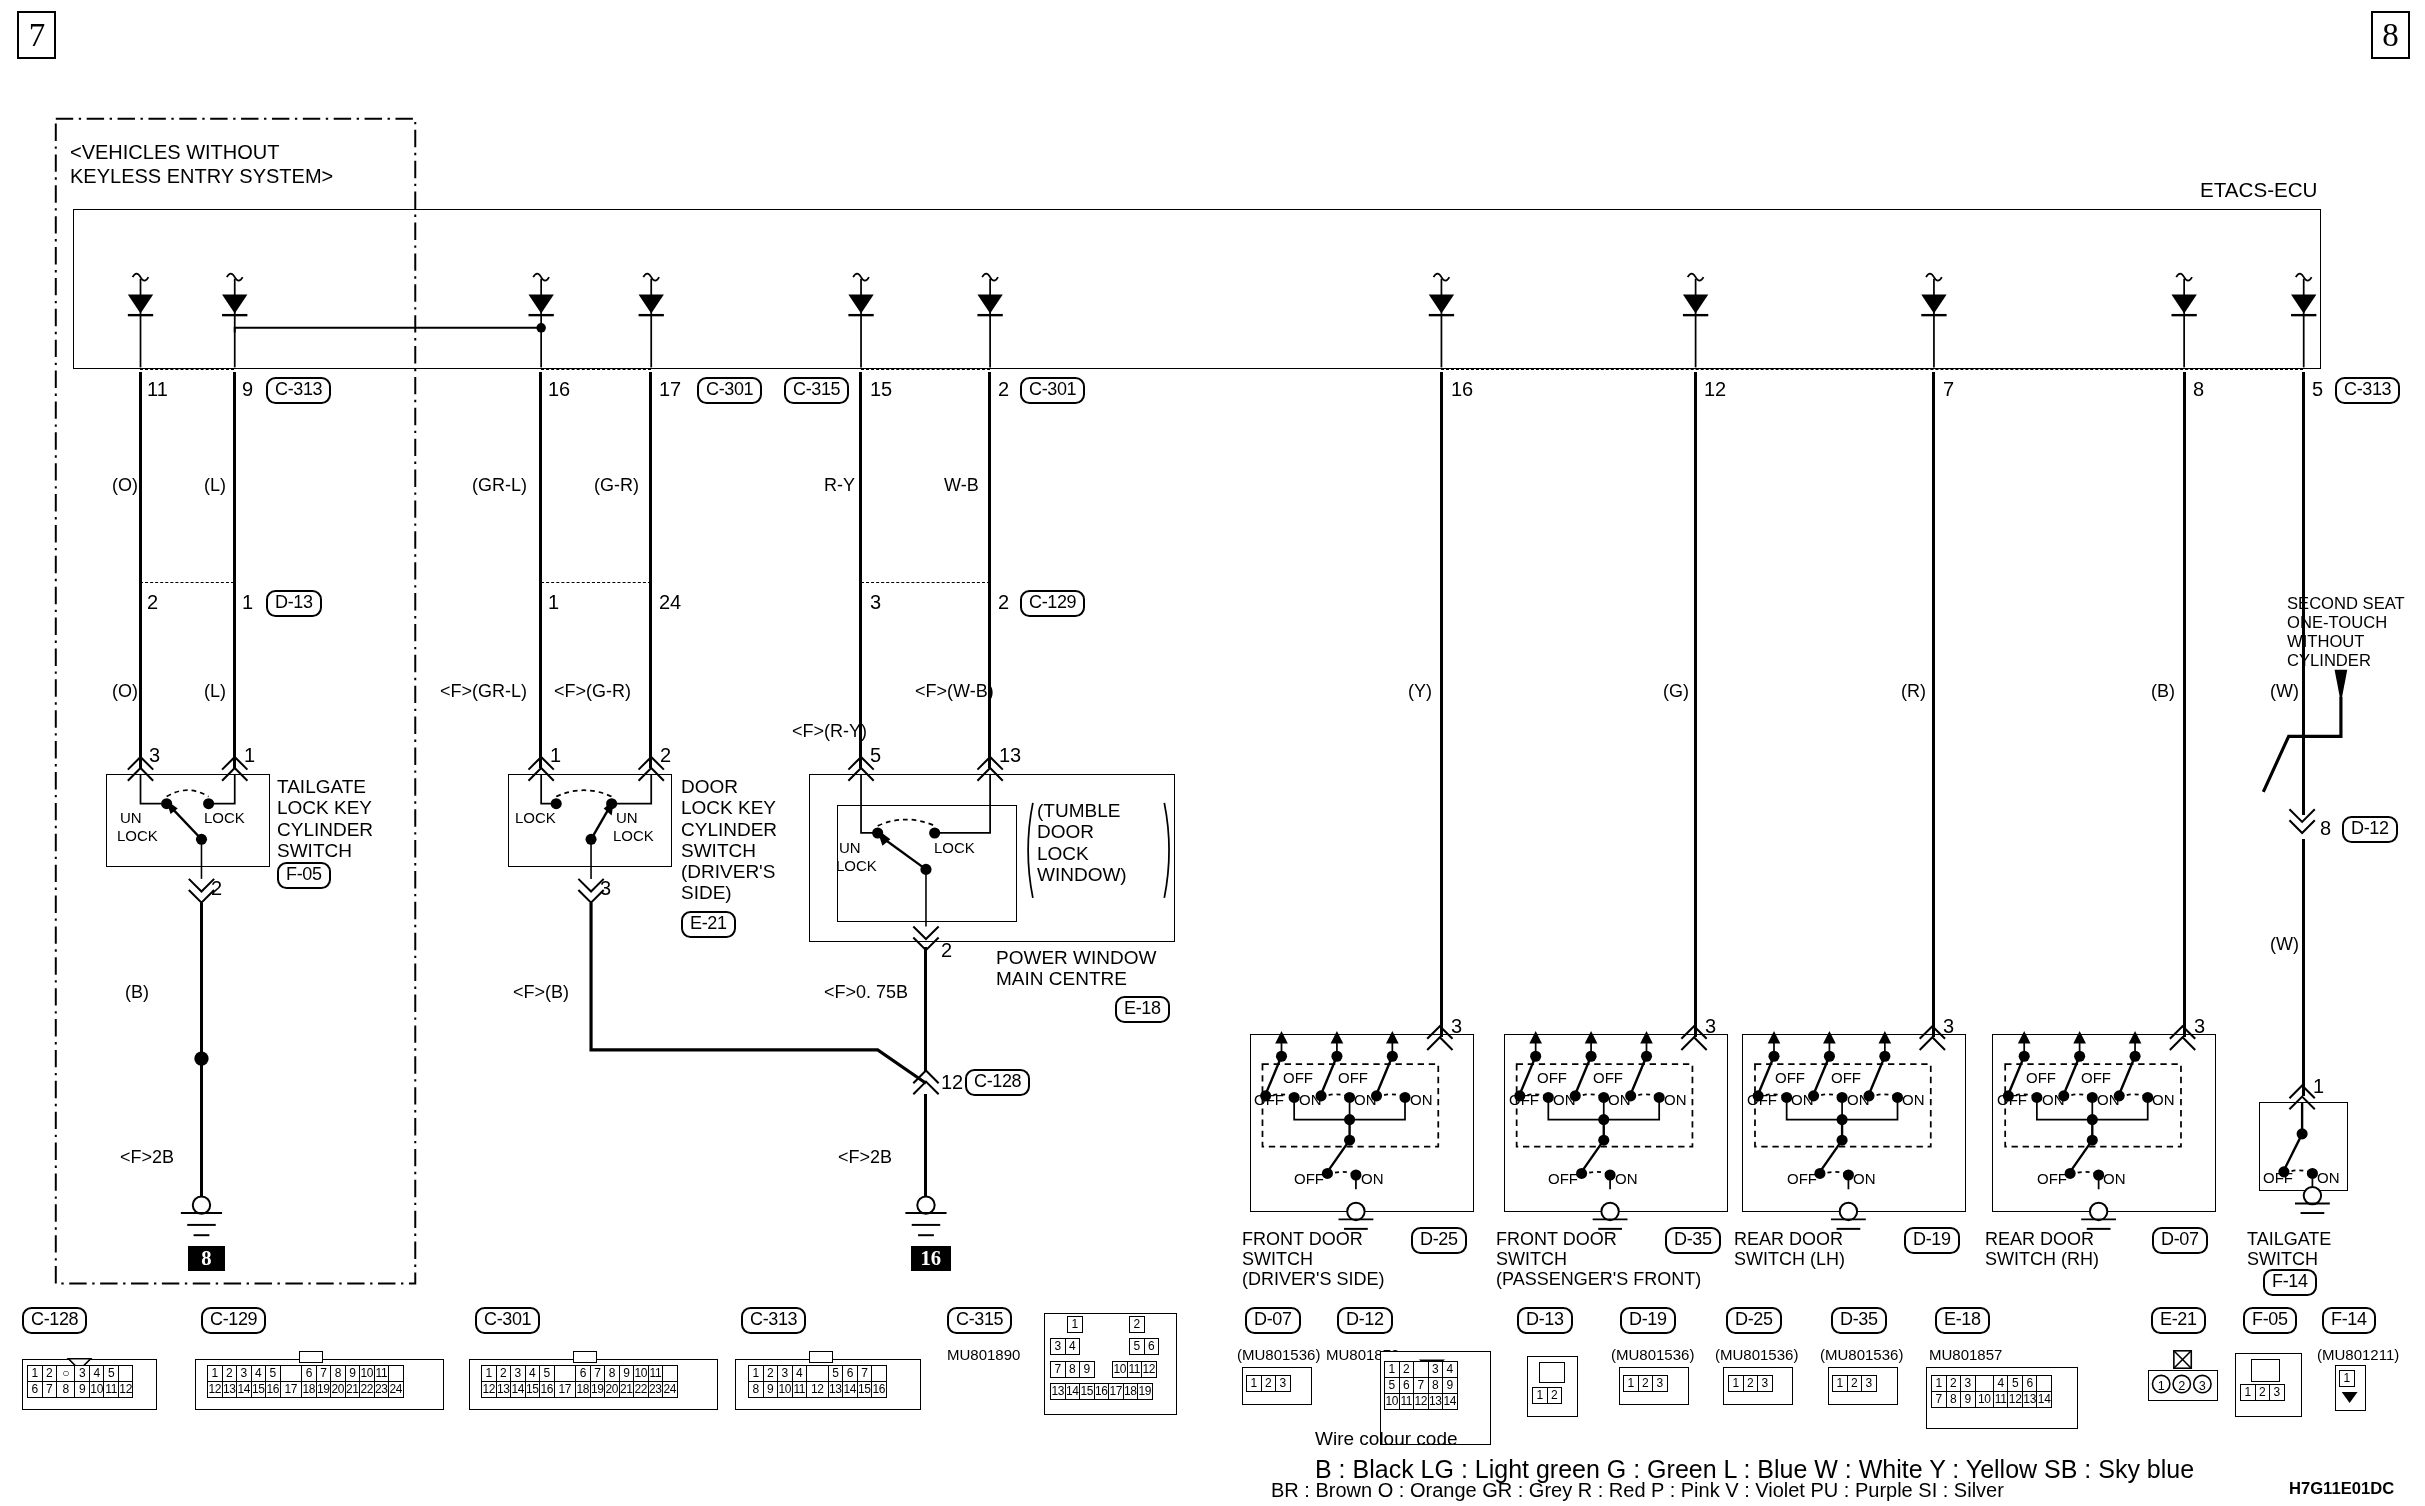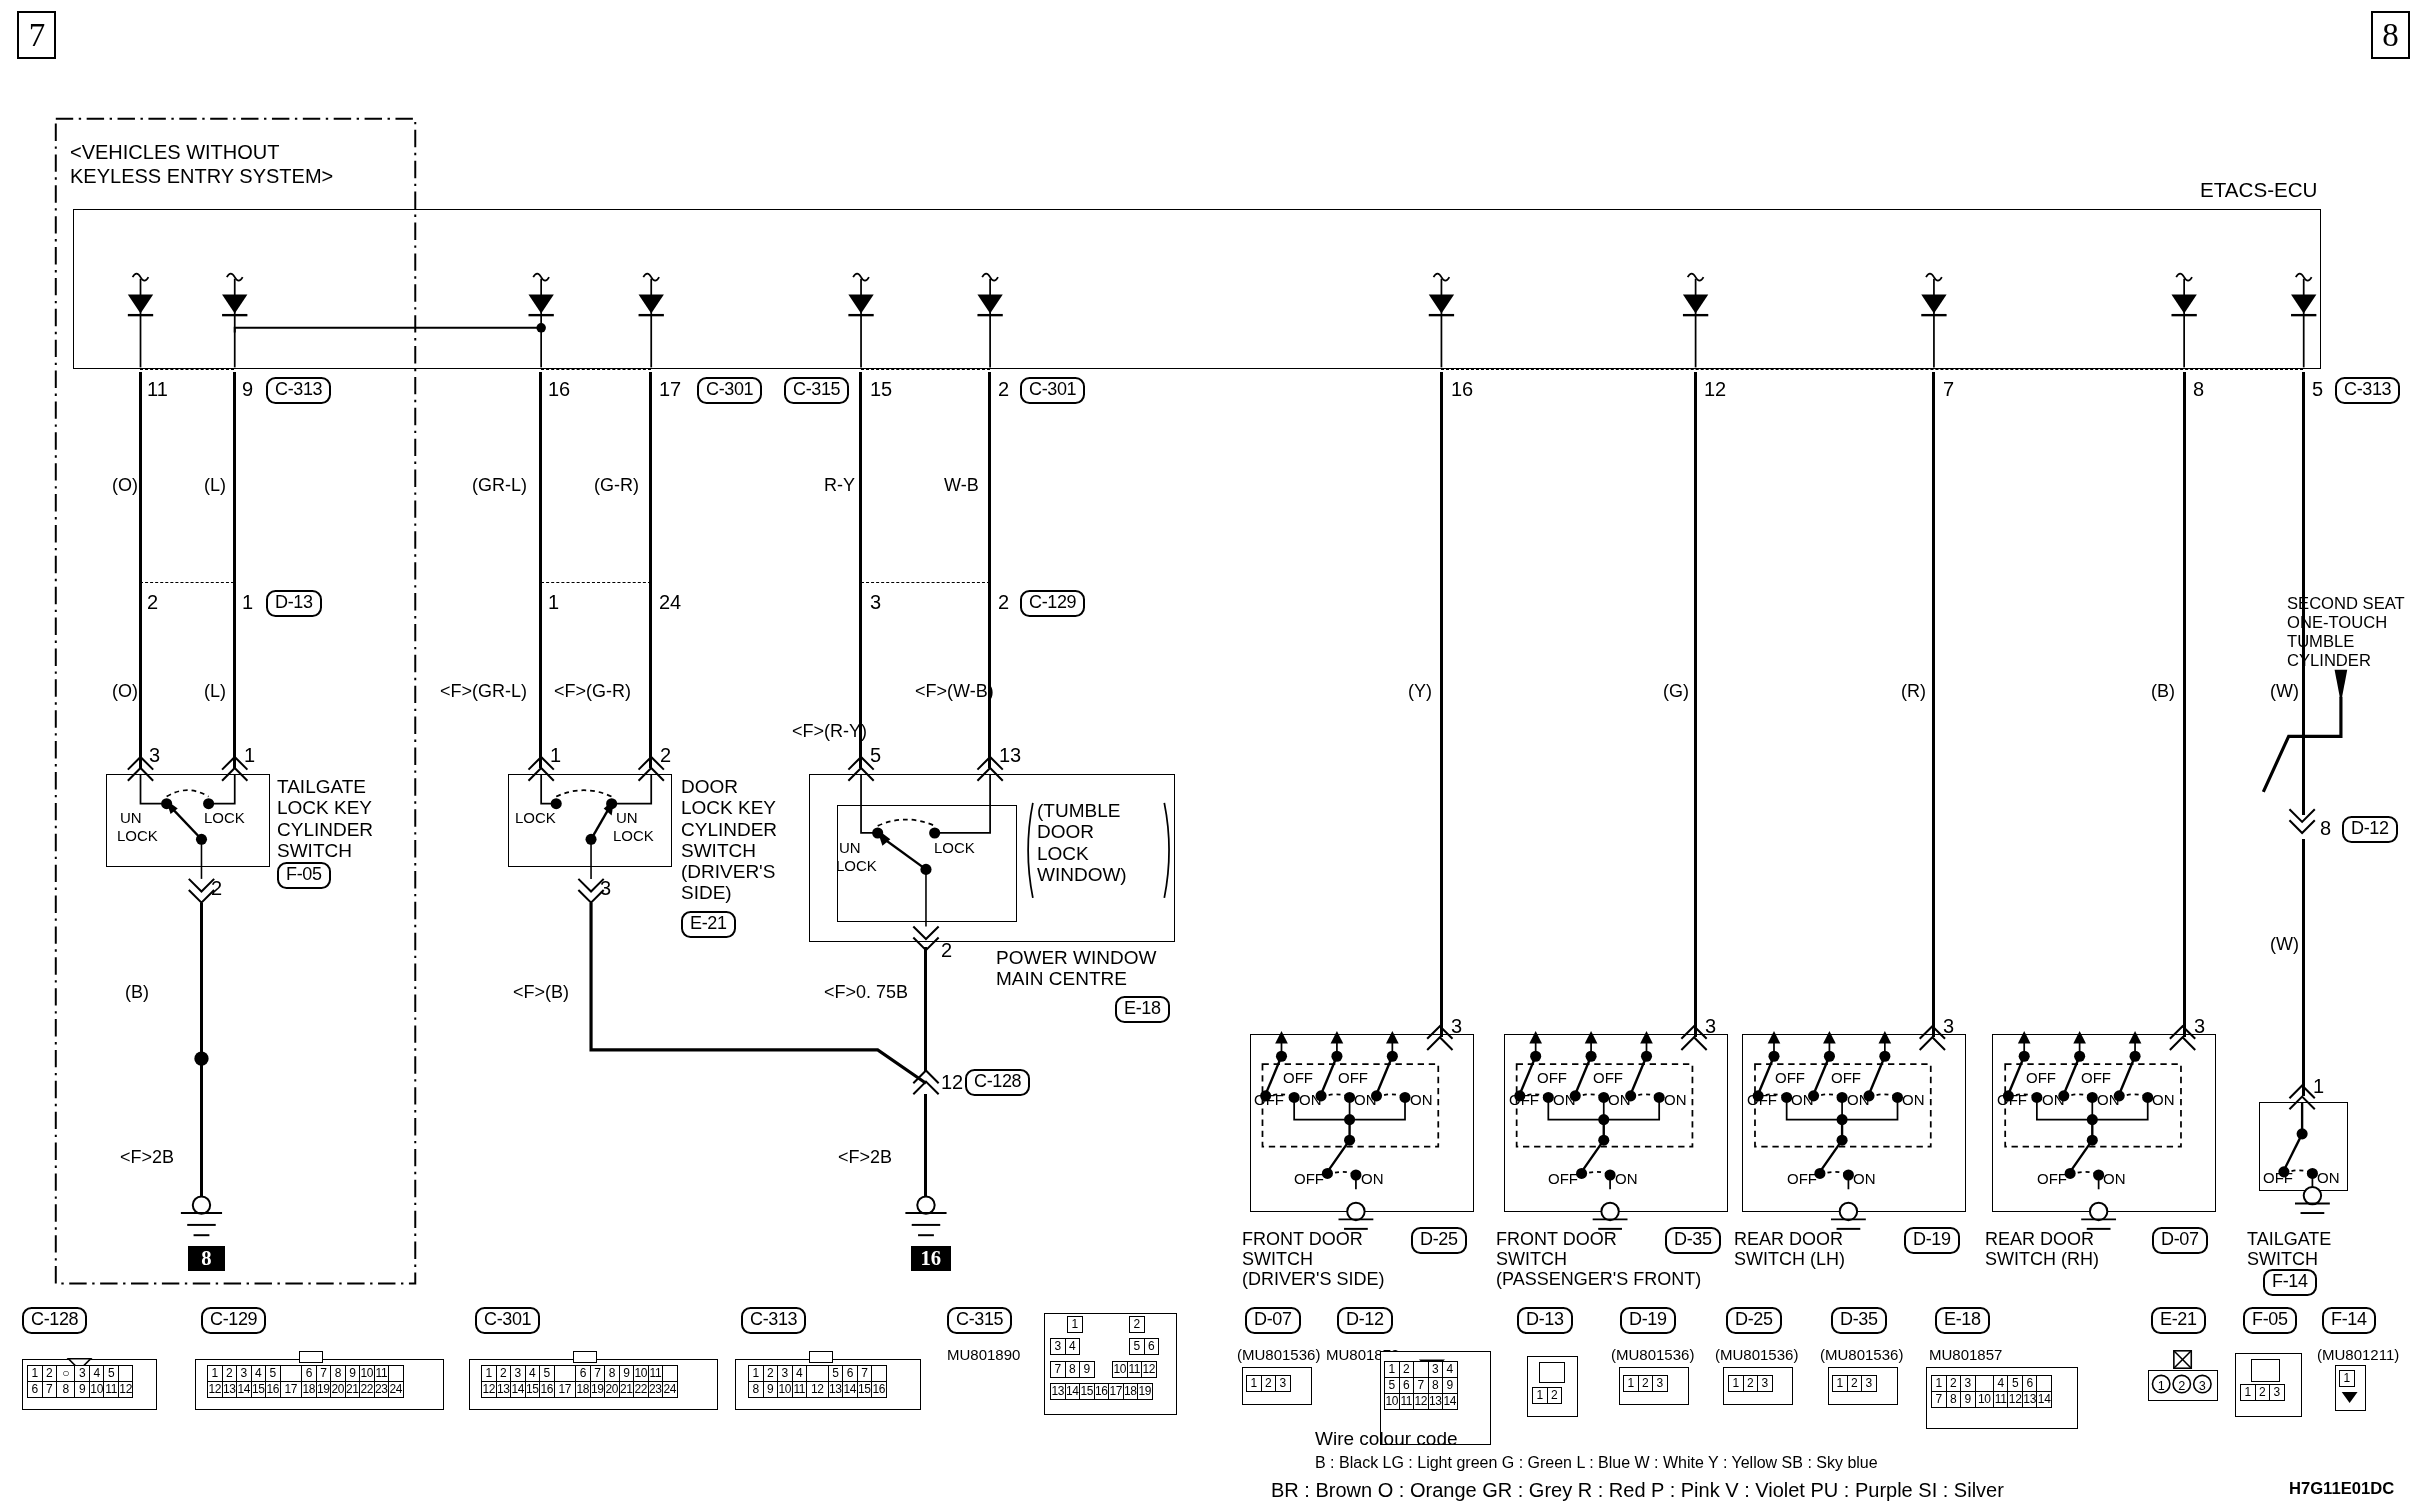--- a/index.html
+++ b/index.html
@@ -617,21 +617,21 @@
 <div class="sw" style="left:2317px;top:1169px;">ON</div>
 <div class="lbl" style="left:2247px;top:1229px;font-size:18px;">
   <div>TAILGATE</div>
   <div>SWITCH</div>
 </div>
 <div class="pill" style="left:2263px;top:1269px;">F-14</div>
 
 <div class="lblsm" style="left:2287px;top:594px;font-size:16.6px;">
   <div>SECOND SEAT</div>
   <div>ONE-TOUCH</div>
-  <div>TUMBLE</div>
+  <div>WITHOUT</div>
   <div>CYLINDER</div>
 </div>
 <svg style="left:0;top:0;width:2426px;height:1506px;pointer-events:none;" viewBox="0 0 3063 1902" width="2426" height="1506">
   <path d="M 2956 880 L 2956 930 L 2890 930 L 2858 1000" fill="none" stroke="#000" stroke-width="4"></path>
   <polygon points="2948,846 2964,846 2956,888" fill="#000" stroke="none"></polygon>
 </svg>
 <div class="num" style="left:2320px;top:817px;">8</div>
 <div class="pill" style="left:2342px;top:816px;">D-12</div>
 <div class="wcol" style="left:2270px;top:934px;">(W)</div>
 
@@ -988,17 +988,17 @@
       <tr>
         <td>1</td>
       </tr>
 </tbody>
   </table>
 <svg style="left:0;top:0;width:2426px;height:1506px;pointer-events:none;" viewBox="0 0 3063 1902" width="2426" height="1506">
   <polygon points="2957,1758 2977,1758 2967,1772" fill="#000"></polygon>
 </svg>
 
 <div class="legend" style="left:1315px;top:1425px;font-size:19px;">Wire colour code</div>
-<div class="legend" style="left:1315px;top:1451px;font-size:16px;">B : Black    LG : Light green    G : Green    L : Blue    W : White    Y : Yellow    SB : Sky blue</div>
+<div class="legend" style="left:1315px;top:1451px;font-size:25px;">B : Black    LG : Light green    G : Green    L : Blue    W : White    Y : Yellow    SB : Sky blue</div>
 <div class="legend" style="left:1271px;top:1475px;font-size:20px;">BR : Brown    O : Orange    GR : Grey    R : Red    P : Pink    V : Violet    PU : Purple    SI : Silver</div>
 
 <div class="code" style="left:2289px;top:1479px;">H7G11E01DC</div>
 
 
 </body></html>

